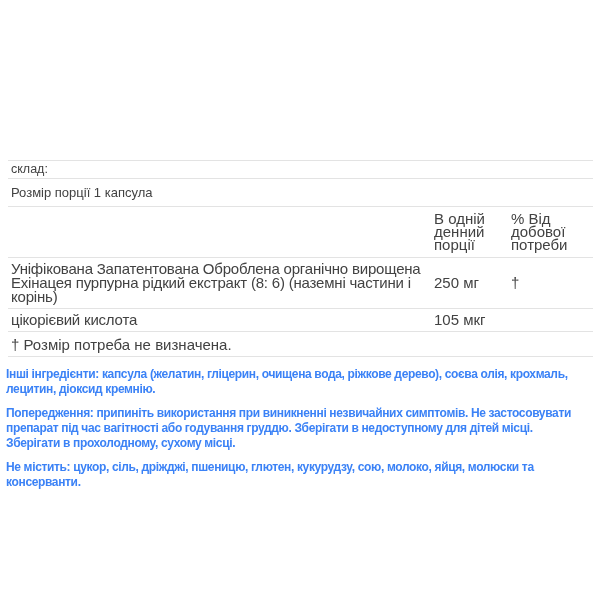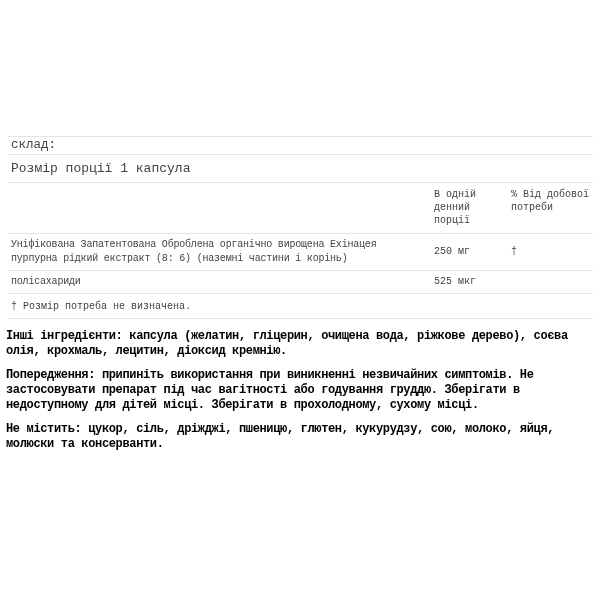--- a/index.html
+++ b/index.html
@@ -10,43 +10,42 @@
   body {
     width: 600px;
     height: 600px;
     position: relative;
     font-family: "Liberation Sans", sans-serif;
     overflow: hidden;
   }
   .label {
     position: absolute;
     left: 8px;
-    top: 136px;
+    top: 160px;
     width: 585px;
     color: #424242;
-    font-family: Liberation Mono, monospace;
   }
   .row-composition {
     border-top: 1px solid #e3e3e3;
     border-bottom: 1px solid #e3e3e3;
     padding: 2px 0 2px 3px;
     font-size: 12.5px;
     line-height: 13px;
   }
   .row-serving {
     border-bottom: 1px solid #e3e3e3;
     padding: 7px 0 7px 3px;
     font-size: 13px;
     line-height: 13px;
   }
   table.facts {
     border-collapse: collapse;
     table-layout: fixed;
     width: 100%;
-    font-size: 10px;
+    font-size: 15px;
     color: #424242;
   }
   table.facts tr {
     border-bottom: 1px solid #e3e3e3;
   }
   table.facts td {
     text-align: left;
     font-weight: normal;
   }
   td.header-cell {
@@ -66,21 +65,21 @@
     line-height: 14px;
     margin-left: 36px;
   }
   td.footnote-cell {
     padding: 6px 0 5px 3px;
     line-height: 13px;
   }
   .paragraphs {
     margin: 10px 0 0 -2px;
     width: 572px;
-    color: #000000;
+    color: #3b82f6;
     font-weight: bold;
     font-size: 12px;
     line-height: 15px;
     letter-spacing: -0.35px;
   }
   .paragraphs p {
     margin: 0 0 9px 0;
   }
 </style>
 </head>
@@ -104,26 +103,26 @@
         <td class="header-cell">В одній денний порції</td>
         <td class="header-cell">% Від добової потреби</td>
       </tr>
 
       <tr>
         <td class="name-cell">Уніфікована Запатентована Оброблена органічно вирощена Ехінацея пурпурна рідкий екстракт (8: 6) (наземні частини і корінь)</td>
         <td class="amount-cell">250 мг</td>
         <td class="dv-cell">†</td>
       </tr>
 
-
       <tr>
-        <td class="name-cell">полісахариди</td>
-        <td class="amount-cell">525 мкг</td>
+        <td class="name-cell">цікорієвий кислота</td>
+        <td class="amount-cell">105 мкг</td>
         <td class="dv-cell"></td>
       </tr>
+
 
       <tr>
         <td class="footnote-cell" colspan="3">† Розмір потреба не визначена.</td>
       </tr>
     </tbody>
   </table>
 
   <div class="paragraphs">
     <p>Інші інгредієнти: капсула (желатин, гліцерин, очищена вода, ріжкове дерево), соєва олія, крохмаль, лецитин, діоксид кремнію.</p>
     <p>Попередження: припиніть використання при виникненні незвичайних симптомів. Не застосовувати препарат під час вагітності або годування груддю. Зберігати в недоступному для дітей місці. Зберігати в прохолодному, сухому місці.</p>

